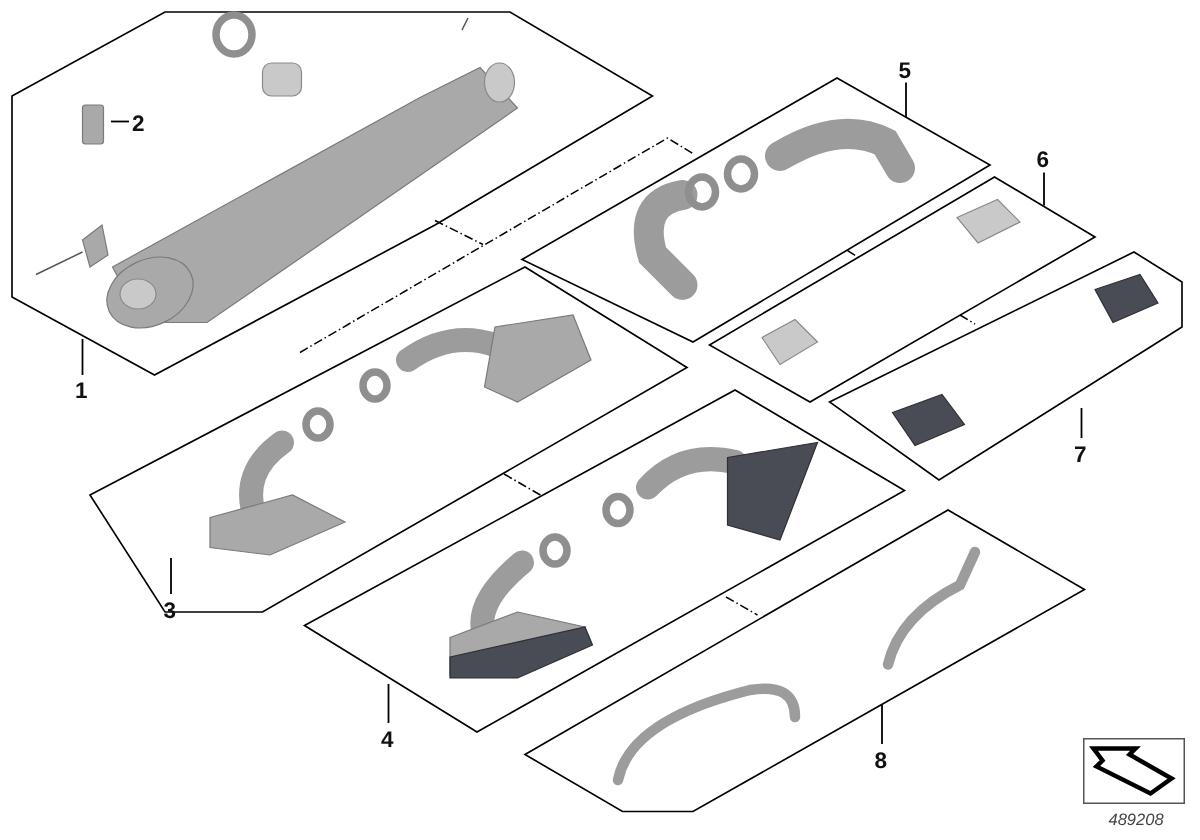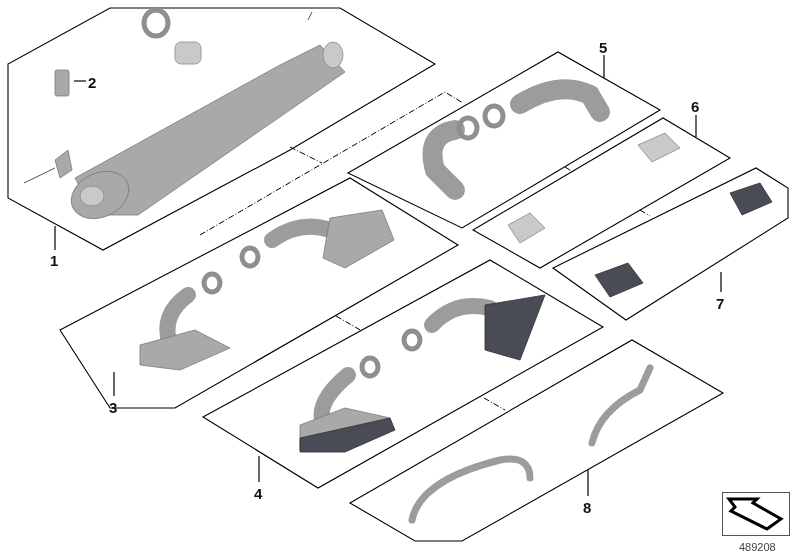--- a/index.html
+++ b/index.html
@@ -7,21 +7,21 @@
   svg{position:absolute;left:0;top:0;}
   .frame{fill:none;stroke:#000;stroke-width:1.1;}
   .dash{fill:none;stroke:#000;stroke-width:1;stroke-dasharray:6 2 1 2;}
   .lead{stroke:#000;stroke-width:1.2;}
   .part{fill:#a9a9a9;stroke:#7a7a7a;stroke-width:.8;}
   .part-l{fill:#c9c9c9;stroke:#8a8a8a;stroke-width:.8;}
   .part-d{fill:#4a4c55;stroke:#2e2f35;stroke-width:.8;}
   .pipe{fill:none;stroke:#9c9c9c;stroke-linecap:round;}
   .ring{fill:none;stroke:#8f8f8f;stroke-width:5;}
   .callout{position:absolute;font-weight:bold;font-size:15px;color:#111;line-height:1;}
-  .docnum{position:absolute;left:739px;top:541px;font-size:11px;color:#444;}
+  .docnum{position:absolute;left:739px;top:541px;font-size:11px;color:#444;font-style:italic;}
   .navbox{position:absolute;left:722px;top:492px;width:66px;height:42px;border:1px solid #555;background:#fff;}
 </style>
 </head>
 <body>
 
 <svg width="800" height="560" viewBox="0 0 800 560">
 
   <polygon class="frame" points="110,8 340,8 435,64 290,150 103,250 8,198 8,64"></polygon>
   <polygon class="frame" points="218,12 546,12 641,70 458,188 350,175 ..." style="display:none"></polygon>
   <polygon class="frame" points="348,173 558,52 660,110 462,228"></polygon>

